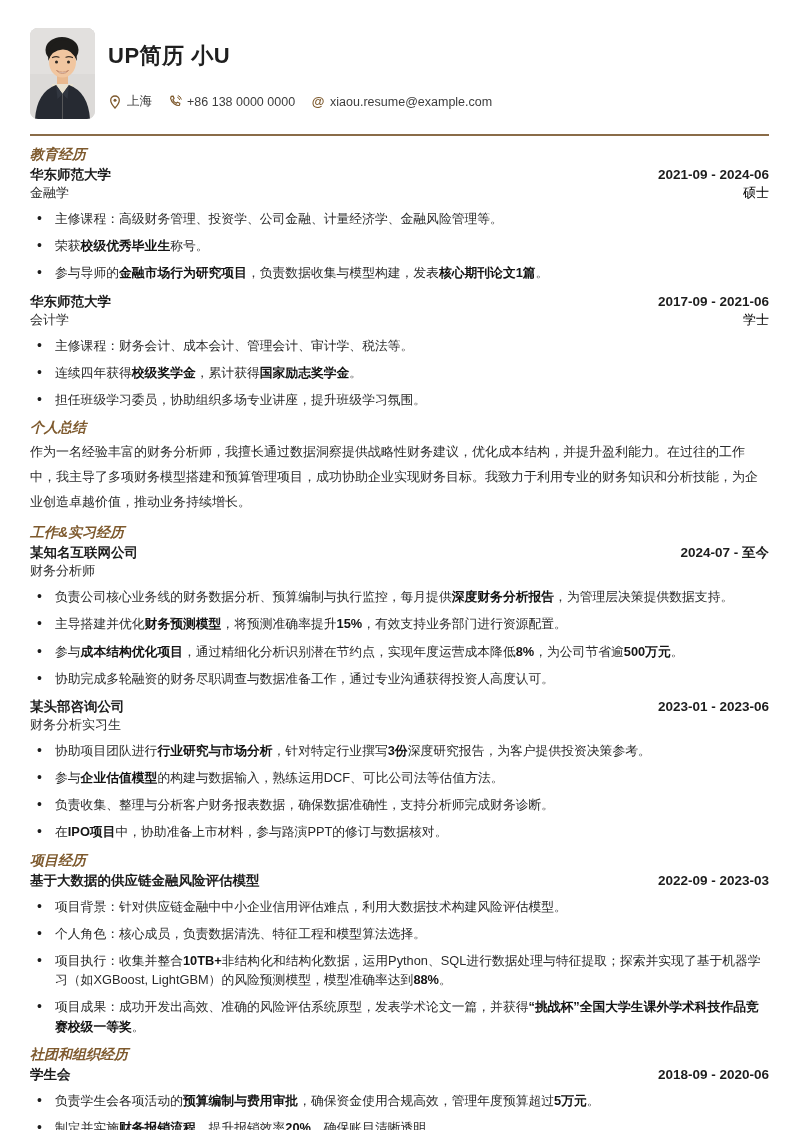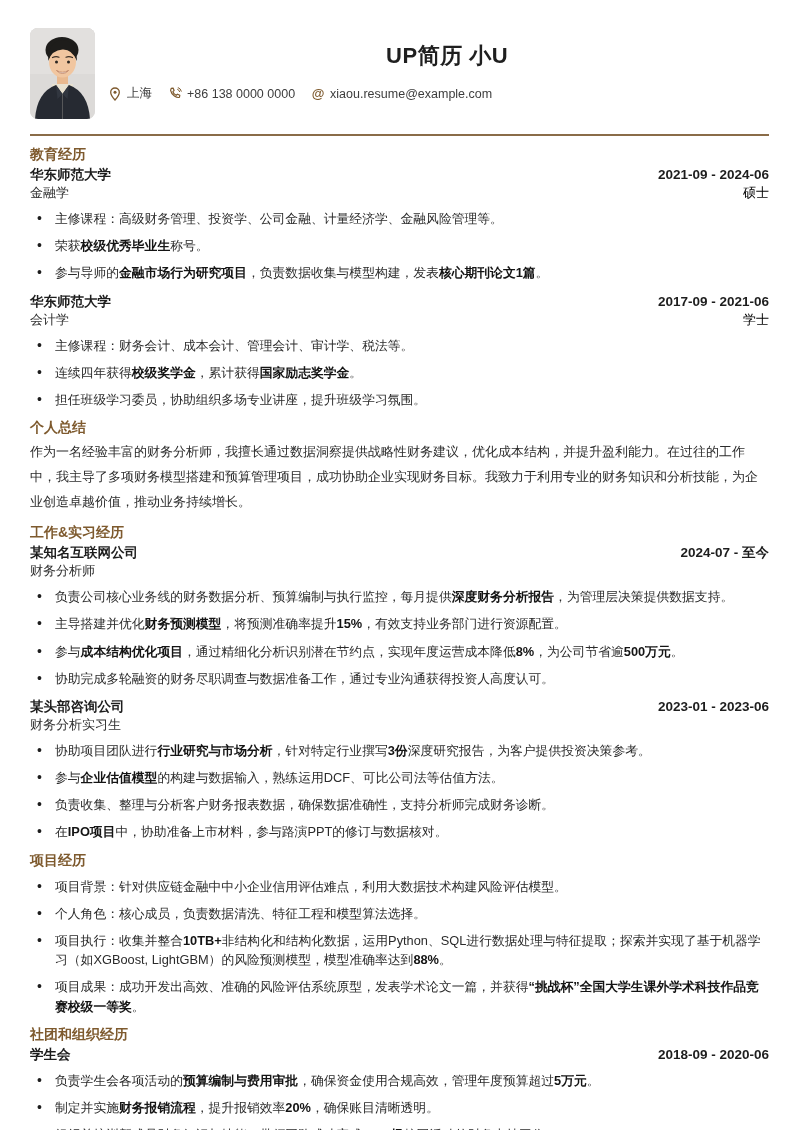--- a/index.html
+++ b/index.html
@@ -18,33 +18,33 @@
   .page{width:799px;height:1130px;padding:28px 30px 10px 30px;background:#fff;}
 
   
   .header{display:flex;align-items:flex-start;}
   .photo{
     width:65px;height:91px;border-radius:8px;overflow:hidden;flex:0 0 auto;
     background:#dddbd9;
   }
   .photo svg{display:block;width:65px;height:91px;}
   .header-info{margin-left:13px;padding-top:13px;}
-  .name{font-size:22px;font-weight:700;color:#1f1f1f;letter-spacing:.5px;text-align:right;}
-  .contact{display:flex;align-items:center;margin-top:14px;font-size:12.5px;color:#3d3d3d;}
+  .name{font-size:22px;font-weight:700;color:#1f1f1f;letter-spacing:.5px;}
+  .contact{display:flex;align-items:center;margin-top:22px;font-size:12.5px;color:#3d3d3d;}
   .contact .item{display:flex;align-items:center;margin-right:16px;}
   .contact .ic{display:inline-flex;align-items:center;justify-content:center;
     width:14px;height:14px;margin-right:5px;color:var(--accent);}
   .contact .ic svg{display:block;}
   .contact .at{font-size:13px;font-weight:700;color:var(--accent);line-height:1;}
   .divider{border-bottom:2px solid var(--divider);margin-top:15px;}
 
   
   .section-title{
     font-size:14px;font-weight:700;color:var(--accent);
-    line-height:17px;margin:10px 0 3px 0;
+    line-height:17px;margin:10px 0 3px 0;font-style:italic;
   }
   .entry{margin-top:0;}
   .entry + .entry{margin-top:10px;}
   .entry-head{display:flex;justify-content:space-between;align-items:flex-start;line-height:17px;}
   .entry-name{font-size:13.5px;font-weight:700;color:var(--heading);}
   .entry-date{font-size:13.5px;font-weight:700;color:var(--heading);white-space:nowrap;}
   .entry-sub{display:flex;justify-content:space-between;line-height:17px;margin-top:1px;}
   .entry-role{font-size:13px;color:#2e2e2e;}
   .entry-degree{font-size:13px;color:#000000;}
   ul.bullets{list-style:none;margin-top:5px;}
@@ -197,20 +197,24 @@
               <li>在<strong>IPO项目</strong>中，协助准备上市材料，参与路演PPT的修订与数据核对。</li>
             </ul>
   </div>
 </div>
   </section>
 
   <section class="section">
     <h2 class="section-title">项目经历</h2>
     <div class="section-body">
   <div class="entry">
+    <div class="entry-head">
+      <span class="entry-name">基于大数据的供应链金融风险评估模型</span>
+      <span class="entry-date">2022-09 - 2023-03</span>
+    </div>
 
     <ul class="bullets">
               <li>项目背景：针对供应链金融中中小企业信用评估难点，利用大数据技术构建风险评估模型。</li>
               <li>个人角色：核心成员，负责数据清洗、特征工程和模型算法选择。</li>
               <li>项目执行：收集并整合<strong>10TB+</strong>非结构化和结构化数据，运用Python、SQL进行数据处理与特征提取；探索并实现了基于机器学习（如XGBoost, LightGBM）的风险预测模型，模型准确率达到<strong>88%</strong>。</li>
               <li>项目成果：成功开发出高效、准确的风险评估系统原型，发表学术论文一篇，并获得<strong>“挑战杯”全国大学生课外学术科技作品竞赛校级一等奖</strong>。</li>
             </ul>
   </div>
 </div>
   </section>

